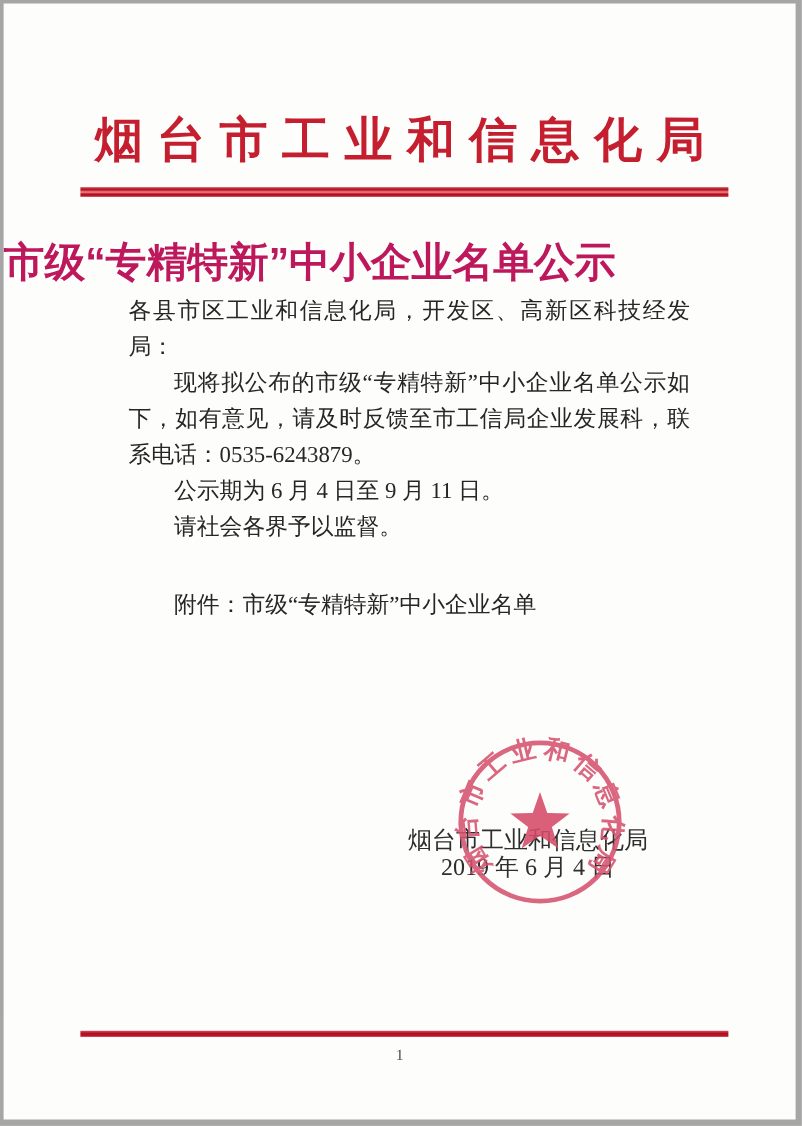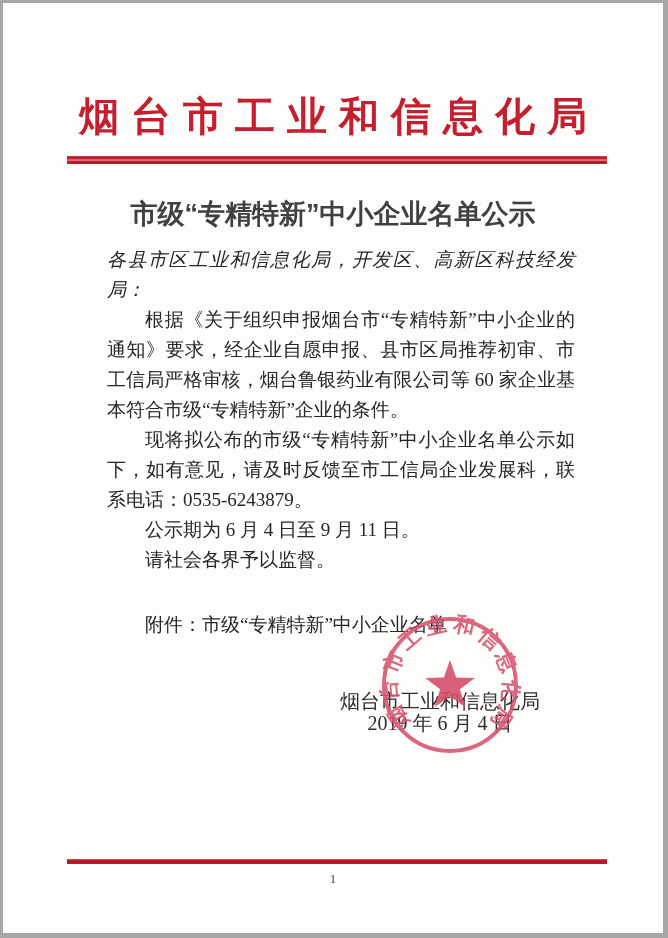--- a/index.html
+++ b/index.html
@@ -25,34 +25,33 @@
   }
   .red-rule {
     position:absolute; top:153px; left:64px; width:540px; height:8px;
     background:linear-gradient(180deg,
       #c94753 0%, #ae0e22 28%,
       #ee6b70 46%, #ee6b70 56%,
       #a90e20 72%, #c22737 100%);
   }
   .doc-title {
     position:absolute; top:193px; left:0; right:0;
-    text-align:center;
-    font-size:27px; font-weight:bold;
-    color:#404040;
+    font-size:34px; font-weight:bold;
+    color:#be185d;
     font-family:"Liberation Sans","DejaVu Sans",sans-serif;
     white-space:nowrap;
   }
   .body-text {
     position:absolute; top:242px; left:104px; width:468px;
     font-size:19px; line-height:30px;
     color:#262626;
     text-align:justify;
   }
   .body-text p { margin:0; text-indent:2em; }
-  .body-text p.salutation { text-indent:0;font-style:italic; }
+  .body-text p.salutation { text-indent:0; }
   .body-text p.attachment { margin-top:35px; }
   .signature {
     position:absolute; top:687px; left:332px; width:210px;
     text-align:center;
     font-size:20px; color:#2e2e2e;
     line-height:22px;
   }
   .signature .sig-date { margin-top:0; }
   .seal {
     position:absolute; left:374px; top:608px;
@@ -81,21 +80,20 @@
 <div class="page">
 
   <div class="header-title">烟台市工业和信息化局</div>
 
   <div class="red-rule"></div>
 
   <div class="doc-title">市级“专精特新”中小企业名单公示</div>
 
   <div class="body-text">
     <p class="salutation">各县市区工业和信息化局，开发区、高新区科技经发局：</p>
-    <p>根据《关于组织申报烟台市“专精特新”中小企业的通知》要求，经企业自愿申报、县市区局推荐初审、市工信局严格审核，烟台鲁银药业有限公司等 60 家企业基本符合市级“专精特新”企业的条件。</p>
     <p>现将拟公布的市级“专精特新”中小企业名单公示如下，如有意见，请及时反馈至市工信局企业发展科，联系电话：0535-6243879。</p>
     <p>公示期为 6 月 4 日至 9 月 11 日。</p>
     <p>请社会各界予以监督。</p>
     <p class="attachment">附件：市级“专精特新”中小企业名单</p>
   </div>
 
   <div class="signature">
     <div class="sig-agency">烟台市工业和信息化局</div>
     <div class="sig-date">2019 年 6 月 4 日</div>
   </div>

